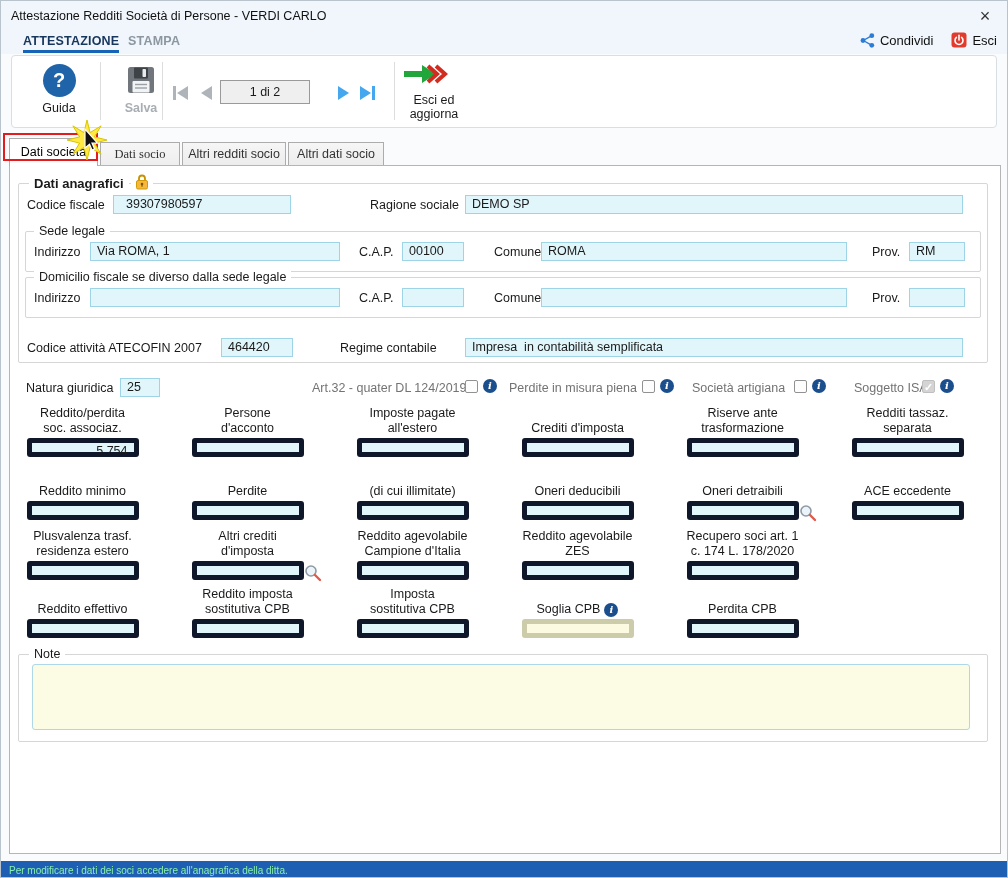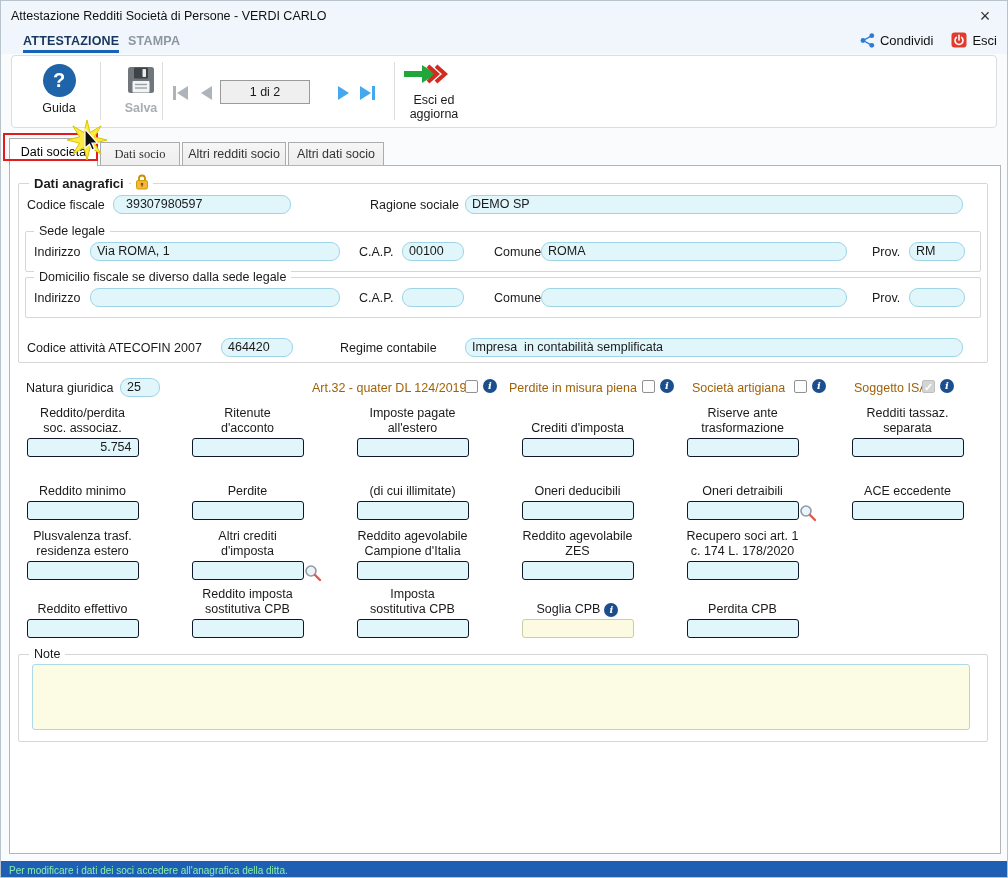--- a/index.html
+++ b/index.html
@@ -46,39 +46,39 @@
   .tab-highlight{ position:absolute; left:2px; top:132px; width:95px; height:28px;
     border:2px solid #E31B1C; z-index:6; }
   .star-cursor{ position:absolute; left:64px; top:118px; z-index:7; }
   
   .panel{ position:absolute; left:8px; top:164px; width:992px; height:689px;
     background:#FFFFFF; border:1px solid #B5B5B5; z-index:2; }
   .groupbox{ position:absolute; border:1px solid #D6D6D6; border-radius:2px; }
   .gb-title{ position:absolute; top:-8px; background:#FFFFFF; padding:0 5px; line-height:15px; }
   .gb-title.bold{ font-weight:bold; font-size:13px; }
   .flabel{ position:absolute; white-space:nowrap; color:#1A1A1A; }
-  .field{ position:absolute; background:#E0F6FB; border:1px solid #9ED4E6; border-radius:9px;
+  .field{ position:absolute; background:#E0F6FB; border:1px solid #9ED4E6; border-radius:0;
     height:19px; line-height:17px; font-size:12.5px; padding:0 6px; white-space:pre; overflow:hidden; }
   .field.center{ text-align:left; }
   .lock-wrap{ position:absolute; left:112px; top:-11px; background:#FFF; padding:0 4px; }
   
-  .cklabel{ position:absolute; color:#a16207; white-space:nowrap; }
+  .cklabel{ position:absolute; color:#737373; white-space:nowrap; }
   .ckbox{ position:absolute; width:13px; height:13px; background:#FDFDFD; border:1px solid #919191;
     border-radius:2px; font-size:11px; line-height:12px; text-align:center; color:#FFF; }
   .ckbox.disabled-checked{ background:#D4D4D4; border-color:#BFBFBF; font-weight:bold; }
   .info-icon{ display:inline-block; width:14px; height:14px; border-radius:50%; background:#1B4E8C;
     color:#FFF; font-family:"DejaVu Serif", serif; font-style:italic; font-weight:bold;
     font-size:10px; line-height:14px; text-align:center; }
   .info-abs{ position:absolute; }
   
   .grow{ position:absolute; left:-10px; width:1000px; display:grid; grid-template-columns:repeat(6,165px); }
   .gcell{ position:relative; display:flex; flex-direction:column; align-items:center; justify-content:flex-end; }
   .glabel{ text-align:center; white-space:pre-line; line-height:15px; margin-bottom:2px;
     display:flex; align-items:center; gap:4px; justify-content:center; }
-  .gfield{ width:112px; height:19px; background:#E0F6FB; border:1px solid #0f172a; border-radius:3px;
+  .gfield{ width:112px; height:19px; background:#E0F6FB; border:5px solid #0f172a; border-radius:3px;
     line-height:17px; padding:0 6px; white-space:pre; }
   .gfield.right{ text-align:right; }
   .gfield.yellow{ background:#FCFBE2; border-color:#CCCCAA; }
   .mag{ position:absolute; left:139px; bottom:-2px; }
   
   .note-area{ position:absolute; left:13px; top:9px; width:938px; height:66px;
     background:#FCFCE4; border:1px solid #AED7E8; border-radius:3px; }
   
   .statusbar{ position:absolute; left:0; right:0; bottom:0; height:16px; background:#1E5FB4;
     color:#86efac; font-size:10px; line-height:20px; padding-left:8px; }
@@ -263,21 +263,21 @@
     <span class="ckbox disabled-checked" style="left:912px; top:214px;">✓</span>
     <span class="info-icon info-abs" style="left:930px; top:213px;">i</span>
 
     <div class="grow" style="top:240px;">
       <div class="gcell">
         <div class="glabel"><span>Reddito/perdita
 soc. associaz.</span></div>
         <div class="gfield right">5.754</div>
       </div>
       <div class="gcell">
-        <div class="glabel"><span>Ritenute
+        <div class="glabel"><span>Persone
 d'acconto</span></div>
         <div class="gfield"></div>
       </div>
       <div class="gcell">
         <div class="glabel"><span>Imposte pagate
 all'estero</span></div>
         <div class="gfield"></div>
       </div>
       <div class="gcell">
         <div class="glabel"><span>Crediti d'imposta</span></div>

